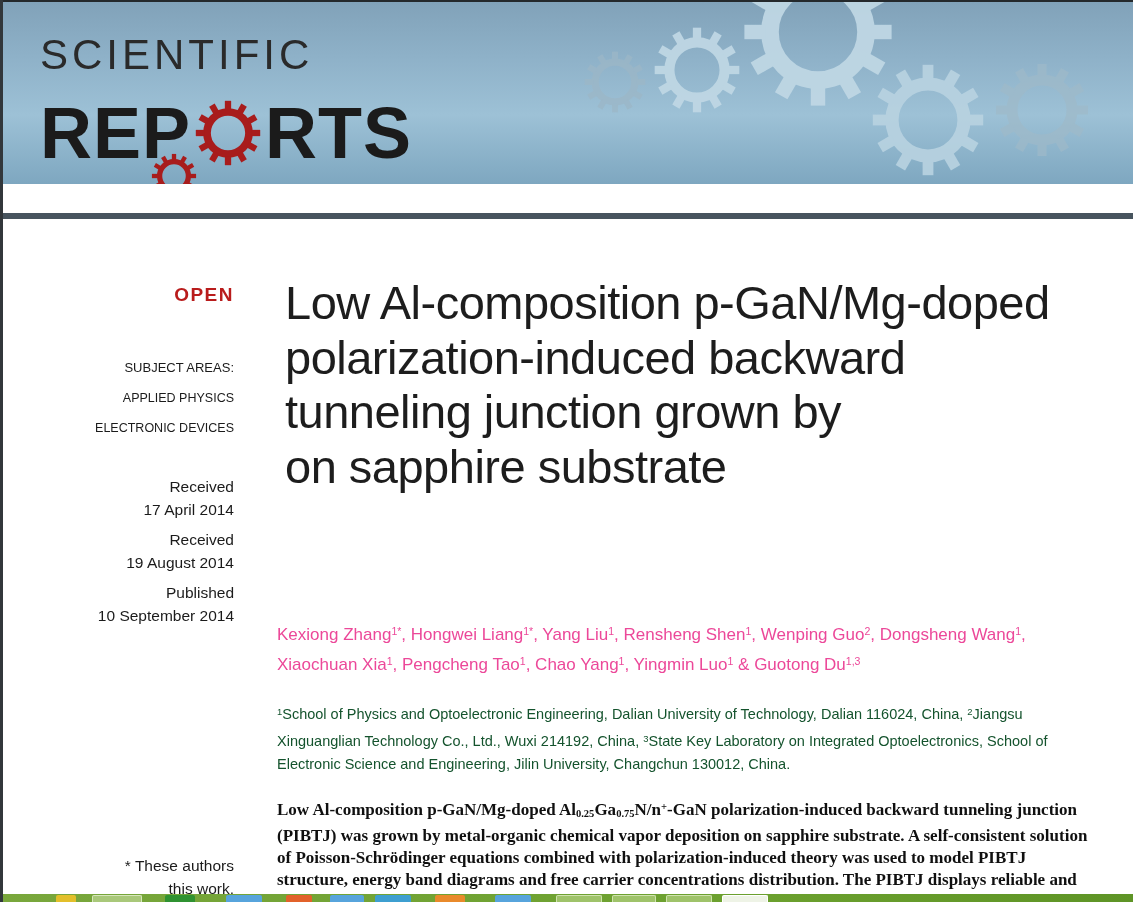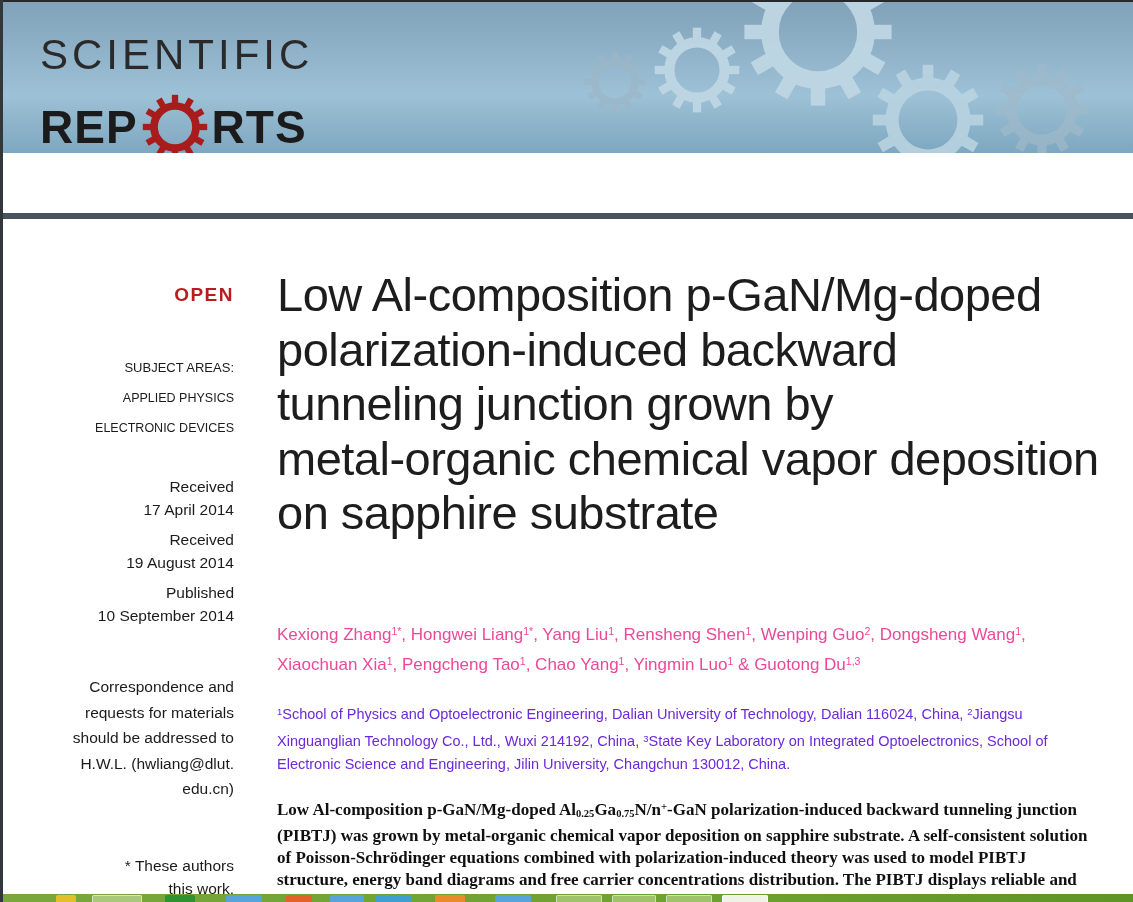--- a/index.html
+++ b/index.html
@@ -2,56 +2,56 @@
 <html><head>
 <meta charset="utf-8">
 <style>
   html,body{margin:0;padding:0;background:#1e1e1e;}
   .screen{position:relative;width:1133px;height:902px;background:#ffffff;overflow:hidden;
           font-family:"Liberation Sans",sans-serif;}
   .window-left-border{position:absolute;left:0;top:0;width:3px;height:100%;background:#32373b;z-index:70;}
 
   
   .banner{position:absolute;left:0;top:0;width:1133px;height:219px;z-index:10;}
-  .banner-sky{position:absolute;left:0;top:0;width:100%;height:153px;overflow:hidden;
+  .banner-sky{position:absolute;left:0;top:0;width:100%;height:184px;overflow:hidden;
       border-top:2px solid #24292c;box-sizing:border-box;
       background:linear-gradient(180deg,#81a2b9 0%,#8eb1c8 30%,#9dc1d6 62%,#7ea7c0 100%);}
   .banner-band{position:absolute;left:0;top:213px;width:100%;height:6px;background:#47545e;}
   .gear{position:absolute;transform:translate(-50%,-50%);}
   .logo{position:absolute;left:40px;top:26px;color:#262626;}
   .logo-top{font-size:42px;letter-spacing:4px;font-weight:400;line-height:54px;color:#2a2a2a;}
-  .logo-bottom{display:flex;align-items:center;font-size:46px;font-weight:700;letter-spacing:1px;
-               line-height:70px;margin-top:10px;color:#1b1b1b;}
+  .logo-bottom{display:flex;align-items:center;font-size:72px;font-weight:700;letter-spacing:1px;
+               line-height:70px;margin-top:16px;color:#1b1b1b;}
   .logo-gear{display:inline-flex;margin:0 2px;}
   .logo-gear-small{position:absolute;left:150px;top:150px;z-index:12;}
 
   
   .sidebar{position:absolute;left:40px;top:0;width:194px;height:100%;text-align:right;color:#1b1b1b;z-index:20;}
   .sidebar>div{position:absolute;right:0;width:194px;}
   .open-badge{top:284px;font-size:19px;font-weight:700;letter-spacing:1.5px;color:#b91c1c;}
   .subject-label{top:360px;font-size:13px;}
   .subject-0{top:391px;font-size:12.5px;}
   .subject-1{top:421px;font-size:12.5px;}
   .d-lab{font-size:15.5px;}
   .rec-l{top:478px;} .rec-v{top:501px;}
   .acc-l{top:531px;} .acc-v{top:554px;}
   .pub-l{top:584px;} .pub-v{top:607px;}
   .corr{top:674px;font-size:15.5px;line-height:25.5px;}
   .note{top:827px;font-size:15.5px;line-height:22.5px;margin-top:28px;}
 
   
   .article{position:absolute;left:277px;top:0;width:830px;z-index:20;color:#1d1d1d;}
   .article>*{position:absolute;left:0;}
-  .title{top:268px;margin:0;font-size:47px;font-weight:400;line-height:54.5px;letter-spacing:-0.5px;
+  .title{top:268px;margin:8px;font-size:47px;font-weight:400;line-height:54.5px;letter-spacing:-0.5px;
          white-space:nowrap;color:#1d1d1d;}
   .title sub{font-size:55%;vertical-align:-0.22em;}
   .title sup{font-size:55%;vertical-align:0.5em;}
   .authors{top:618px;font-size:17px;line-height:26px;white-space:nowrap;color:#ec4899;}
   .authors sup{font-size:62%;vertical-align:0.45em;}
-  .affiliations{top:700px;width:824px;margin:0;font-size:14.5px;line-height:23.5px;color:#6d28d9;}
+  .affiliations{top:700px;width:824px;margin:0;font-size:14.5px;line-height:23.5px;color:#14532d;}
   .affiliations sup{font-size:65%;vertical-align:0.45em;}
   .abstract{top:796px;width:822px;margin:0;font-family:"Liberation Serif",serif;font-weight:700;
             font-size:17px;line-height:22px;color:#101010;}
   .abstract sub{font-size:62%;vertical-align:-0.2em;}
   .abstract sup{font-size:62%;vertical-align:0.45em;}
 
   
   .taskbar{position:absolute;left:0;bottom:0;width:1133px;height:8px;z-index:60;
       background:linear-gradient(90deg,#79a73c 0%,#6ba02e 68%,#5e9426 100%);}
   .tbi{position:absolute;bottom:0;height:7px;border-radius:2px 2px 0 0;box-sizing:border-box;}
@@ -131,40 +131,32 @@
     <div class="subject-0">APPLIED PHYSICS</div>
     <div class="subject-1">ELECTRONIC DEVICES</div>
 
     <div class="d-lab rec-l">Received</div>
     <div class="d-lab rec-v">17 April 2014</div>
     <div class="d-lab acc-l">Received</div>
     <div class="d-lab acc-v">19 August 2014</div>
     <div class="d-lab pub-l">Published</div>
     <div class="d-lab pub-v">10 September 2014</div>
 
-    <div class="corr">
-      <div>Correspondence and</div>
-      <div>requests for materials</div>
-      <div>should be addressed to</div>
-      <div>H.W.L. (hwliang@dlut.</div>
-      <div>edu.cn)</div>
-    </div>
 
     <div class="note">
       <div>* These authors</div>
       <div>this work.</div>
     </div>
   </aside>
 
   <section class="article">
     <h1 class="title">
       <div>Low Al-composition p-GaN/Mg-doped</div>
       <div>polarization-induced backward</div>
       <div>tunneling junction grown by</div>
-      <div>metal-organic chemical vapor deposition</div>
       <div>on sapphire substrate</div>
     </h1>
     <div class="authors">
       <div>Kexiong Zhang<sup>1*</sup>, Hongwei Liang<sup>1*</sup>, Yang Liu<sup>1</sup>, Rensheng Shen<sup>1</sup>, Wenping Guo<sup>2</sup>, Dongsheng Wang<sup>1</sup>,</div>
       <div>Xiaochuan Xia<sup>1</sup>, Pengcheng Tao<sup>1</sup>, Chao Yang<sup>1</sup>, Yingmin Luo<sup>1</sup> &amp; Guotong Du<sup>1,3</sup></div>
     </div>
     <p class="affiliations"><sup>1</sup>School of Physics and Optoelectronic Engineering, Dalian University of Technology, Dalian 116024, China, <sup>2</sup>Jiangsu Xinguanglian Technology Co., Ltd., Wuxi 214192, China, <sup>3</sup>State Key Laboratory on Integrated Optoelectronics, School of Electronic Science and Engineering, Jilin University, Changchun 130012, China.</p>
     <p class="abstract">Low Al-composition p-GaN/Mg-doped Al<sub>0.25</sub>Ga<sub>0.75</sub>N/n<sup>+</sup>-GaN polarization-induced backward tunneling junction (PIBTJ) was grown by metal-organic chemical vapor deposition on sapphire substrate. A self-consistent solution of Poisson-Schrödinger equations combined with polarization-induced theory was used to model PIBTJ structure, energy band diagrams and free carrier concentrations distribution. The PIBTJ displays reliable and reproducible backward tunneling with a current density of 3 A/cm<sup>2</sup> at the</p>
   </section>
 

